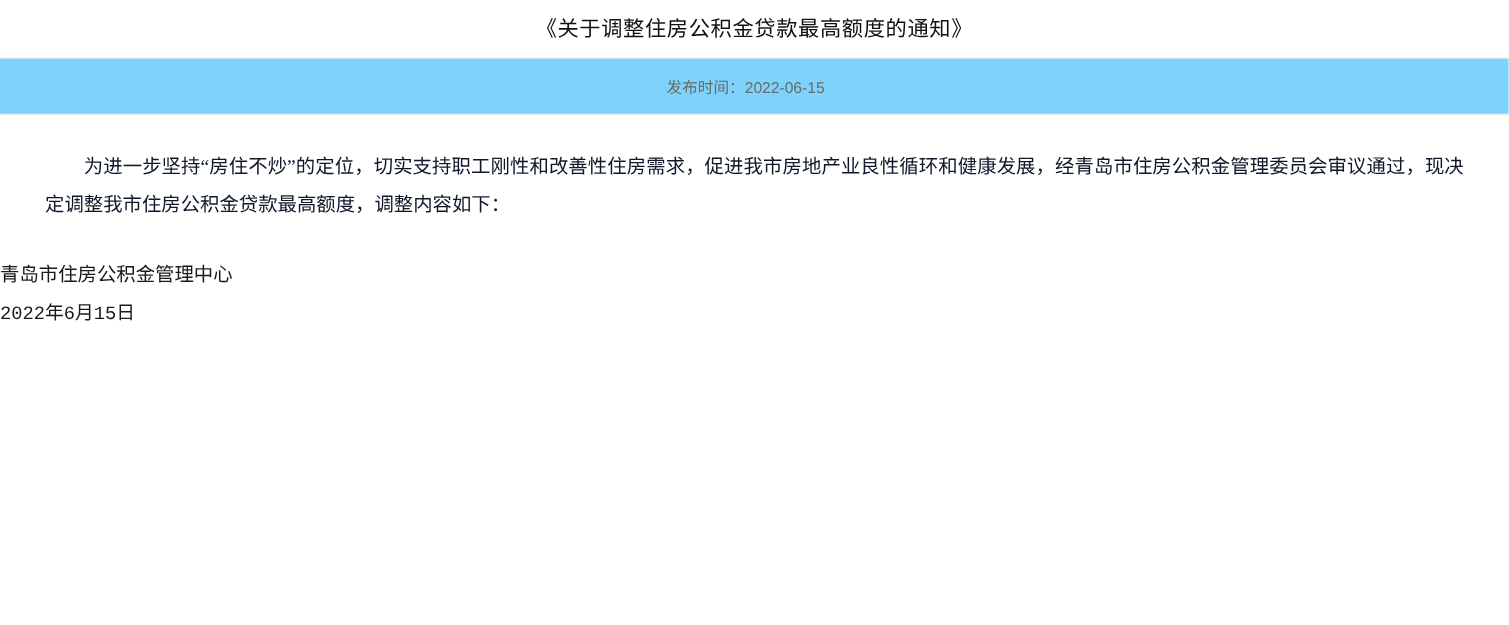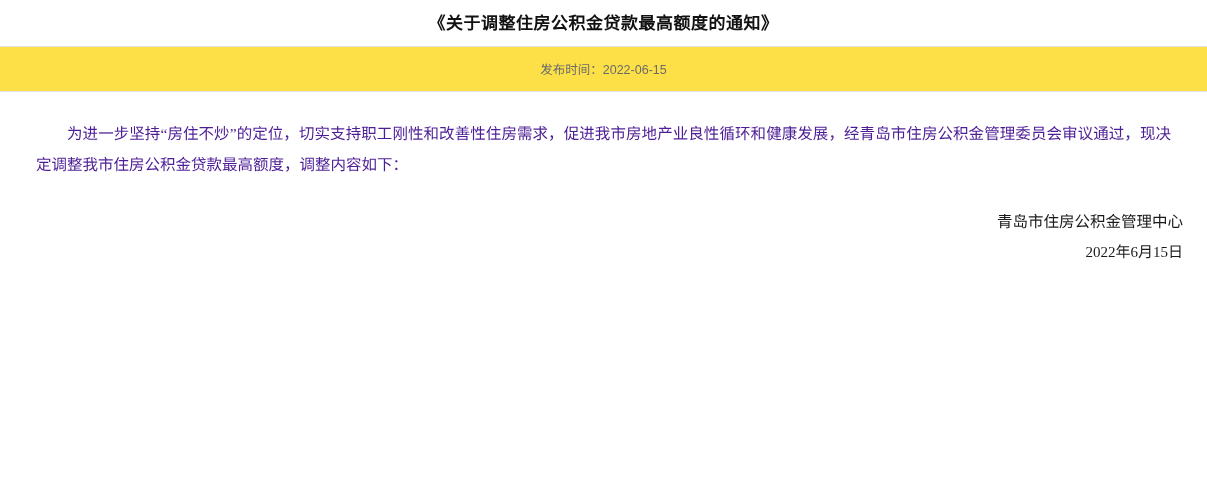--- a/index.html
+++ b/index.html
@@ -18,70 +18,69 @@
   .page {
     width: 1207px;
     height: 500px;
     position: relative;
     box-sizing: border-box;
   }
 
   .doc-title {
     text-align: center;
     font-size: 17px;
-    font-weight: bold;
+    font-weight: normal;
     color: #111111;
     padding: 12px 40px 10px 40px;
     letter-spacing: 0.5px;
     line-height: 1.4;
   }
 
   .rule {
     height: 1px;
     background: #e3e3e3;
     margin: 0;
   }
 
   .meta-bar {
-    background: #fde047;
+    background: #7dd3fc;
     height: 44px;
     display: flex;
     align-items: center;
     justify-content: center;
     font-size: 12.5px;
     color: #6b6b6b;
-    flex-direction: column;
   }
   .meta-bar .meta-item {
     white-space: nowrap;
   }
   .meta-bar .meta-sep {
     display: inline-block;
     width: 14px;
   }
 
   .body-wrap {
     padding: 26px 36px 0 36px;
   }
 
   p.para {
     margin: 0 0 9px 0;
     font-size: 15.5px;
     line-height: 2.0;
     text-indent: 2em;
     text-align: justify;
-    color: #4c1d95;
+    color: #0f172a;
     font-family: "Liberation Serif", "DejaVu Serif", serif;
   }
 
   .sign-block {
     margin-top: 26px;
-    text-align: right;
-    padding-right: 24px;
-    font-family: Liberation Serif, serif;
+    text-align: left;
+    padding-right: 36px;
+    font-family: Liberation Mono, monospace;
   }
   .sign-name {
     font-size: 15.5px;
     line-height: 2.0;
     color: #1a1a1a;
   }
   .sign-date {
     font-size: 15px;
     line-height: 2.0;
     color: #1a1a1a;

